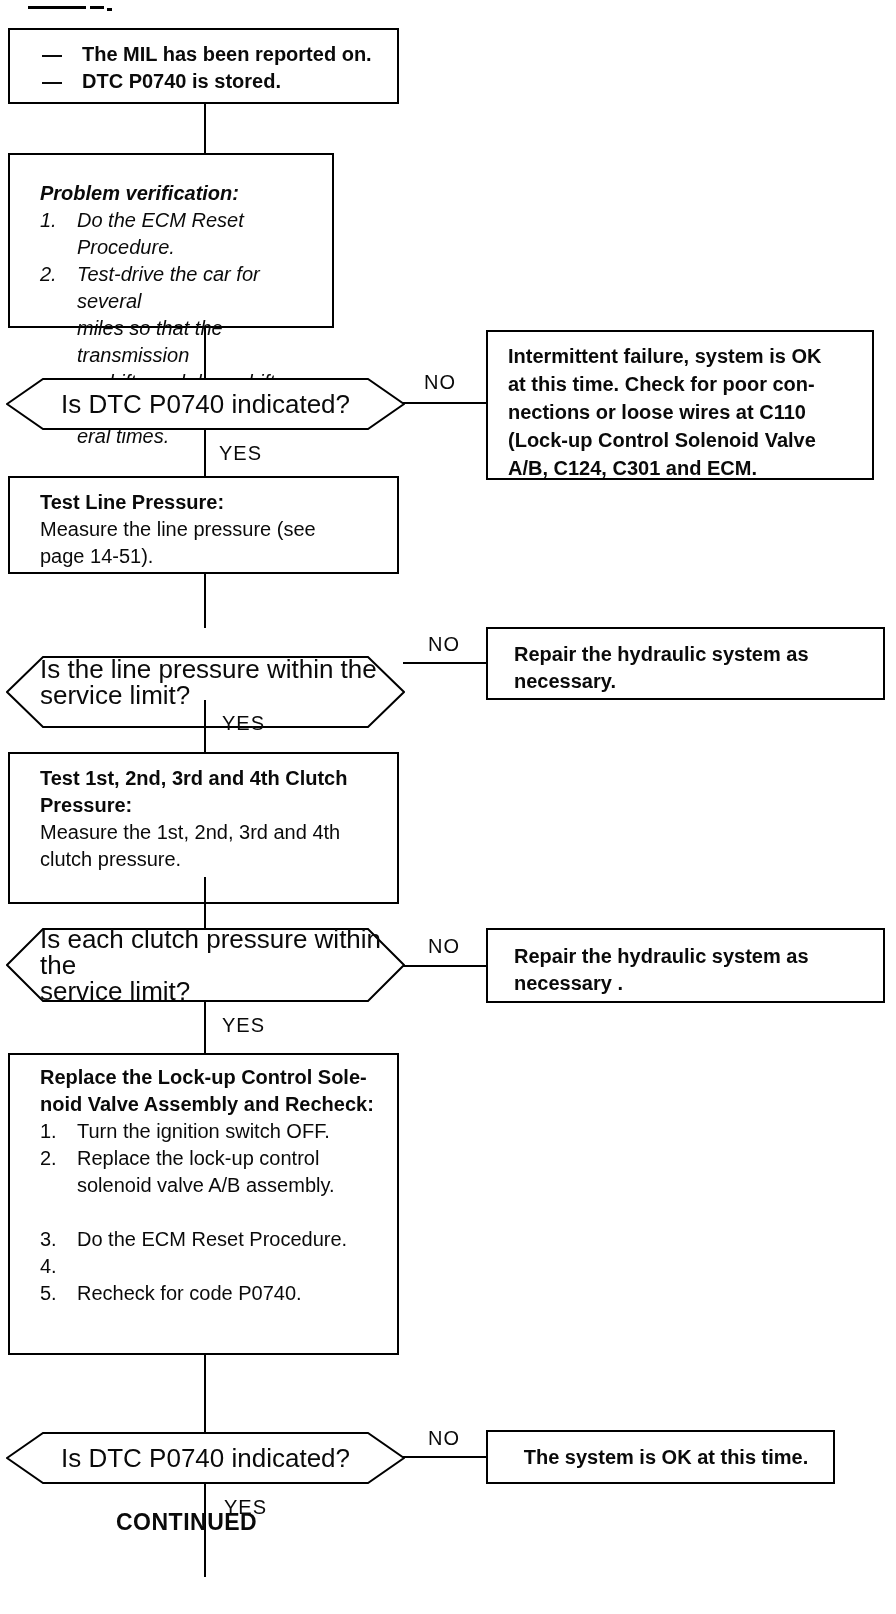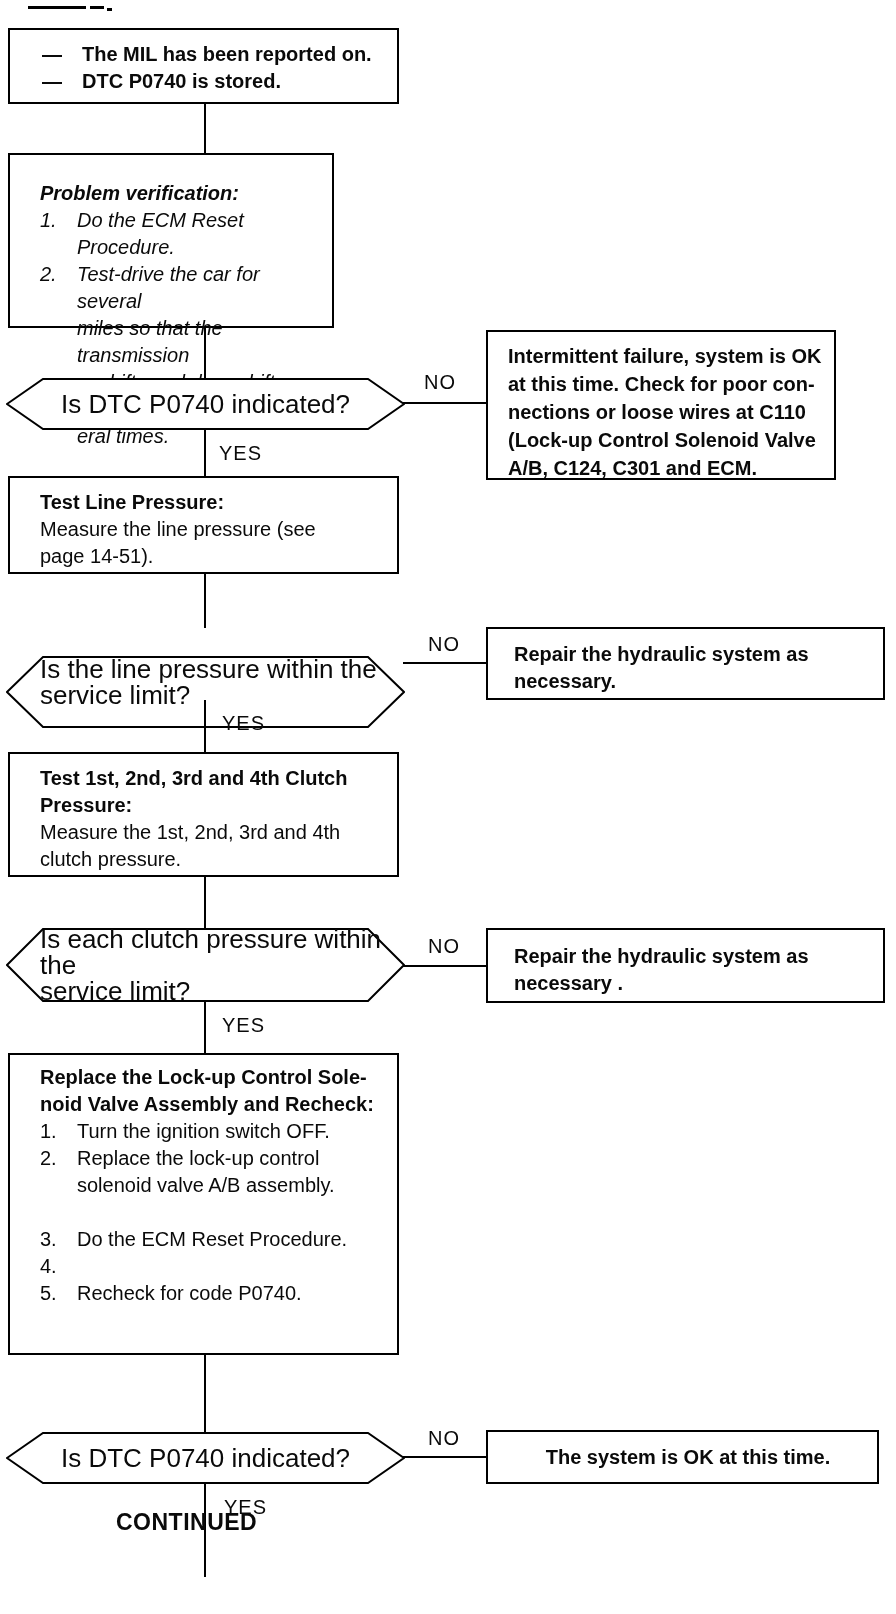--- a/index.html
+++ b/index.html
@@ -89,21 +89,21 @@
   <div class="decision" style="left:6px; top:378px; width:399px; height:52px;">
     <svg width="399" height="52" viewBox="0 0 399 52">
       <polygon points="1,26 37,1 362,1 398,26 362,51 37,51" fill="#ffffff" stroke="#000000" stroke-width="2"></polygon>
     </svg>
     <div class="dec-text centered">Is DTC P0740 indicated?</div>
   </div>
   <div class="hline" style="left:403px; top:402px; width:83px;"></div>
   <div class="branch-label" style="left:424px; top:371px;">NO</div>
   <div class="branch-label" style="left:219px; top:442px;">YES</div>
 
-  <div class="box bold lines" style="left:486px; top:330px; width:350px; height:150px; padding:10px 10px 0 20px; line-height:28px;">Intermittent failure, system is OK
+  <div class="box bold lines" style="left:486px; top:330px; width:388px; height:150px; padding:10px 10px 0 20px; line-height:28px;">Intermittent failure, system is OK
 at this time. Check for poor con-
 nections or loose wires at C110
 (Lock-up Control Solenoid Valve
 A/B, C124, C301 and ECM.</div>
 
   <div class="vline" style="left:204px; top:430px; height:46px;"></div>
 
   <div class="box" style="left:8px; top:476px; width:391px; height:98px; padding:11px 18px 0 30px;">
     <div class="bold">Test Line Pressure:</div>
     <div class="lines">Measure the line pressure (see
@@ -121,21 +121,21 @@
   </div>
   <div class="hline" style="left:403px; top:662px; width:83px;"></div>
   <div class="branch-label" style="left:428px; top:633px;">NO</div>
   <div class="branch-label" style="left:222px; top:712px;">YES</div>
 
   <div class="box bold lines" style="left:486px; top:627px; width:399px; height:73px; padding:12px 10px 0 26px;">Repair the hydraulic system as
 necessary.</div>
 
   <div class="vline" style="left:204px; top:700px; height:52px;"></div>
 
-  <div class="box" style="left:8px; top:752px; width:391px; height:125px; padding:11px 6px 0 30px;">
+  <div class="box" style="left:8px; top:752px; width:391px; height:152px; padding:11px 6px 0 30px;">
     <div class="bold lines">Test 1st, 2nd, 3rd and 4th Clutch
 Pressure:</div>
     <div class="lines">Measure the 1st, 2nd, 3rd and 4th
 clutch pressure.</div>
   </div>
 
   <div class="vline" style="left:204px; top:877px; height:51px;"></div>
 
   <div class="decision" style="left:6px; top:928px; width:399px; height:74px;">
     <svg width="399" height="74" viewBox="0 0 399 74">
@@ -184,21 +184,21 @@
   <div class="decision" style="left:6px; top:1432px; width:399px; height:52px;">
     <svg width="399" height="52" viewBox="0 0 399 52">
       <polygon points="1,26 37,1 362,1 398,26 362,51 37,51" fill="#ffffff" stroke="#000000" stroke-width="2"></polygon>
     </svg>
     <div class="dec-text centered">Is DTC P0740 indicated?</div>
   </div>
   <div class="hline" style="left:403px; top:1456px; width:83px;"></div>
   <div class="branch-label" style="left:428px; top:1427px;">NO</div>
   <div class="branch-label" style="left:224px; top:1496px;">YES</div>
 
-  <div class="box bold" style="left:486px; top:1430px; width:393px; height:54px; display:flex; align-items:center; justify-content:center;padding-left:11px;">
+  <div class="box bold" style="left:486px; top:1430px; width:349px; height:54px; display:flex; align-items:center; justify-content:center;padding-left:11px;">
     <span>The system is OK at this time.</span>
   </div>
 
   <div class="vline" style="left:204px; top:1482px; height:95px;"></div>
 
   <div class="abs bold" style="left:116px; top:1509px; font-size:23px; letter-spacing:0.5px;">CONTINUED</div>
 
 </div>
 
 </body></html>

